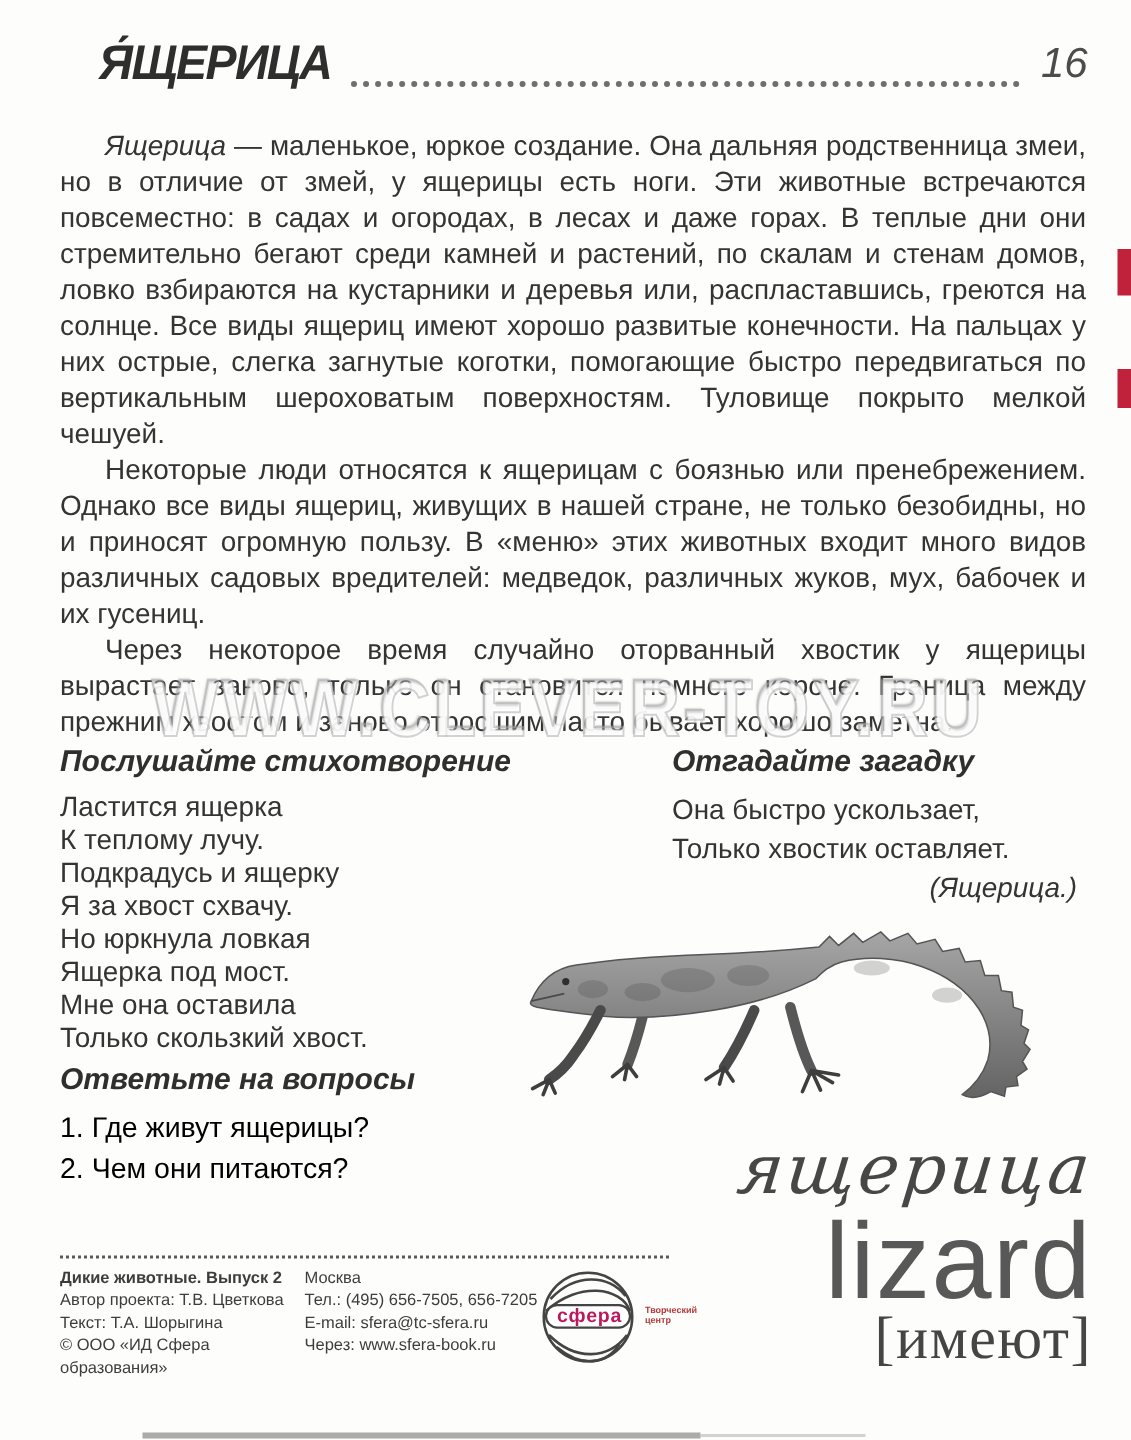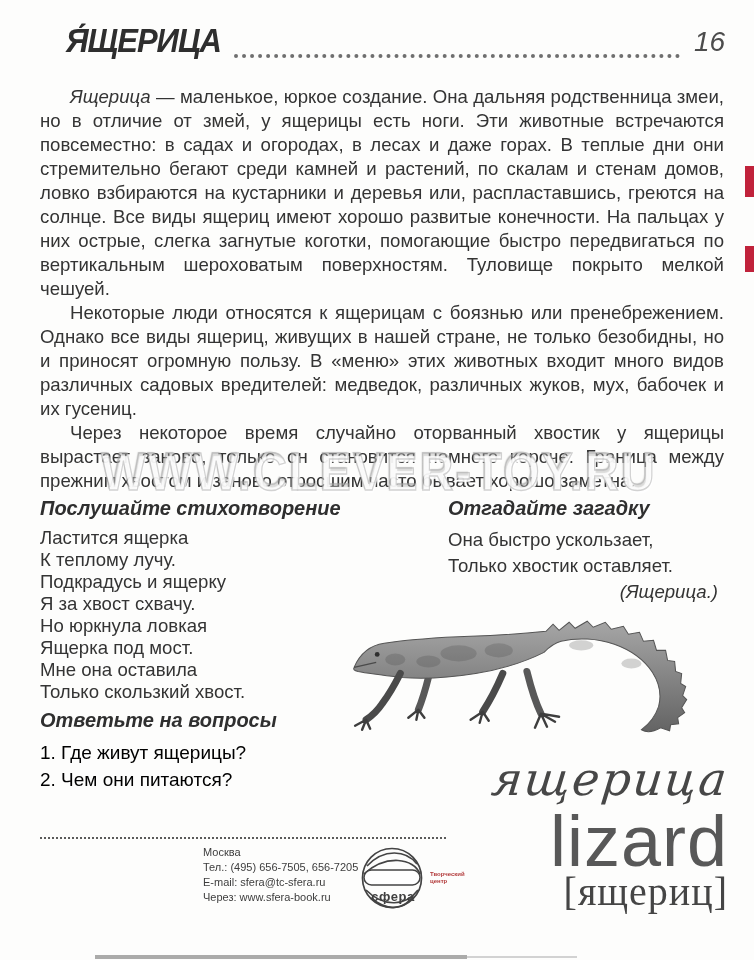--- a/index.html
+++ b/index.html
@@ -66,21 +66,21 @@
   }
   .footer-col{
     position:absolute;top:845px;font-size:11px;line-height:15px;color:#3d3d3d;
   }
   .footer-col.credits{left:40px;width:160px;}
   .footer-col.contacts{left:203px;width:158px;}
   .footer-col .line0{font-weight:bold;}
   .logo-wrap{position:absolute;top:846px;left:360px;width:104px;height:64px;}
   .logo-brand{
     position:absolute;left:3px;top:23px;width:60px;text-align:center;
-    font-size:13px;font-weight:bold;color:#404040;letter-spacing:0.5px;margin-top:20px;
+    font-size:13px;font-weight:bold;color:#be185d;letter-spacing:0.5px;
   }
   .logo-tagline{
     position:absolute;left:70px;top:25px;width:34px;
     font-size:6px;line-height:7px;color:#b23a3a;font-weight:bold;
   }
   
   .vocab-ru{
     position:absolute;top:752px;right:26px;
     font-family:"DejaVu Serif","Liberation Serif",serif;
     font-style:italic;font-size:46px;color:#474747;
@@ -192,20 +192,26 @@
   </div>
 
   <div class="questions">
     <div class="sec-heading">Ответьте на вопросы</div>
     <div class="question-item">1. Где живут ящерицы?</div>
     <div class="question-item">2. Чем они питаются?</div>
   </div>
 
   <div class="footer-divider"></div>
 
+  <div class="footer-col credits">
+    <div class="line0">Дикие животные. Выпуск 2</div>
+    <div>Автор проекта: Т.В. Цветкова</div>
+    <div>Текст: Т.А. Шорыгина</div>
+    <div>© ООО «ИД Сфера образования»</div>
+  </div>
 
   <div class="footer-col contacts">
     <div>Москва</div>
     <div>Тел.: (495) 656-7505, 656-7205</div>
     <div>E-mail: sfera@tc-sfera.ru</div>
     <div>Через: www.sfera-book.ru</div>
   </div>
 
   <div class="logo-wrap">
     <svg width="64" height="64" viewBox="0 0 64 64" xmlns="http://www.w3.org/2000/svg">
@@ -217,20 +223,20 @@
         <path d="M11,52 C28,66 44,64 53,50"></path>
       </g>
       <rect x="4" y="24" width="56" height="15" rx="7.5" fill="#ffffff" stroke="#444" stroke-width="1.5"></rect>
     </svg>
     <span class="logo-brand">сфера</span>
     <span class="logo-tagline">Творческий центр</span>
   </div>
 
   <div class="vocab-ru">ящерица</div>
   <div class="vocab-en">lizard</div>
-  <div class="vocab-tr">[ящериц]</div>
+  <div class="vocab-tr">[имеют]</div>
 
   <div class="edge-mark m1" style="background: rgb(192, 34, 59);"></div>
   <div class="edge-mark m2" style="background: rgb(192, 34, 59);"></div>
   <div class="bottom-artifact"></div>
   <div class="bottom-artifact2"></div>
 
 </div>
 
 </body></html>

